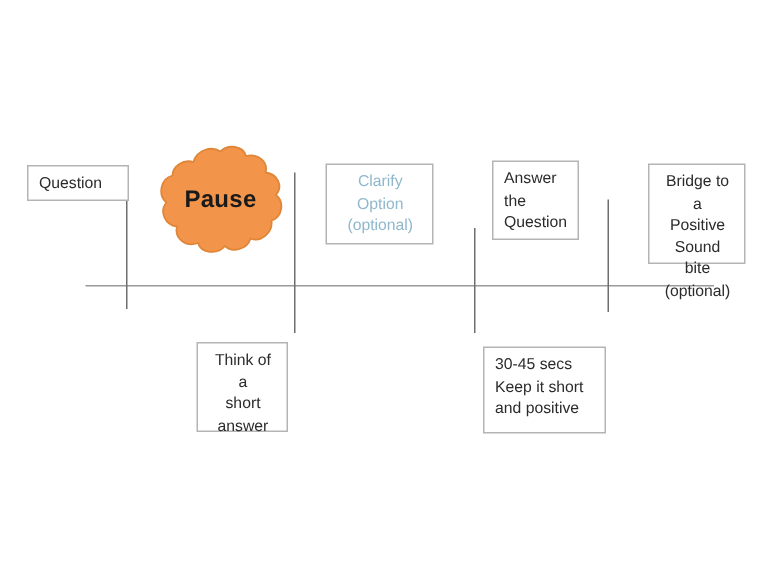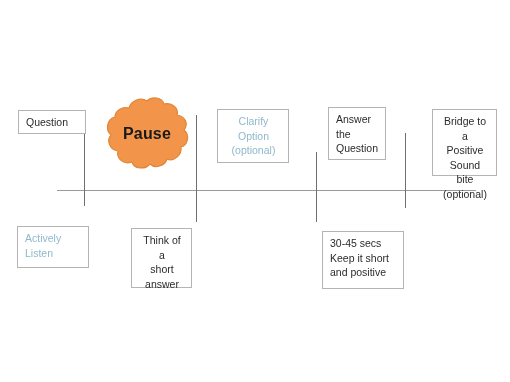--- a/index.html
+++ b/index.html
@@ -110,22 +110,20 @@
 
   <div class="box box-answer">Answer
 the
 Question</div>
 
   <div class="box box-bridge">Bridge to a
 Positive
 Sound bite
 (optional)</div>
 
-  <div class="box box-actively optional">Actively
-Listen</div>
 
   <div class="box box-think">Think of a
 short
 answer</div>
 
   <div class="box box-secs">30-45 secs
 Keep it short
 and positive</div>
 
   <div class="cloud-wrap">

